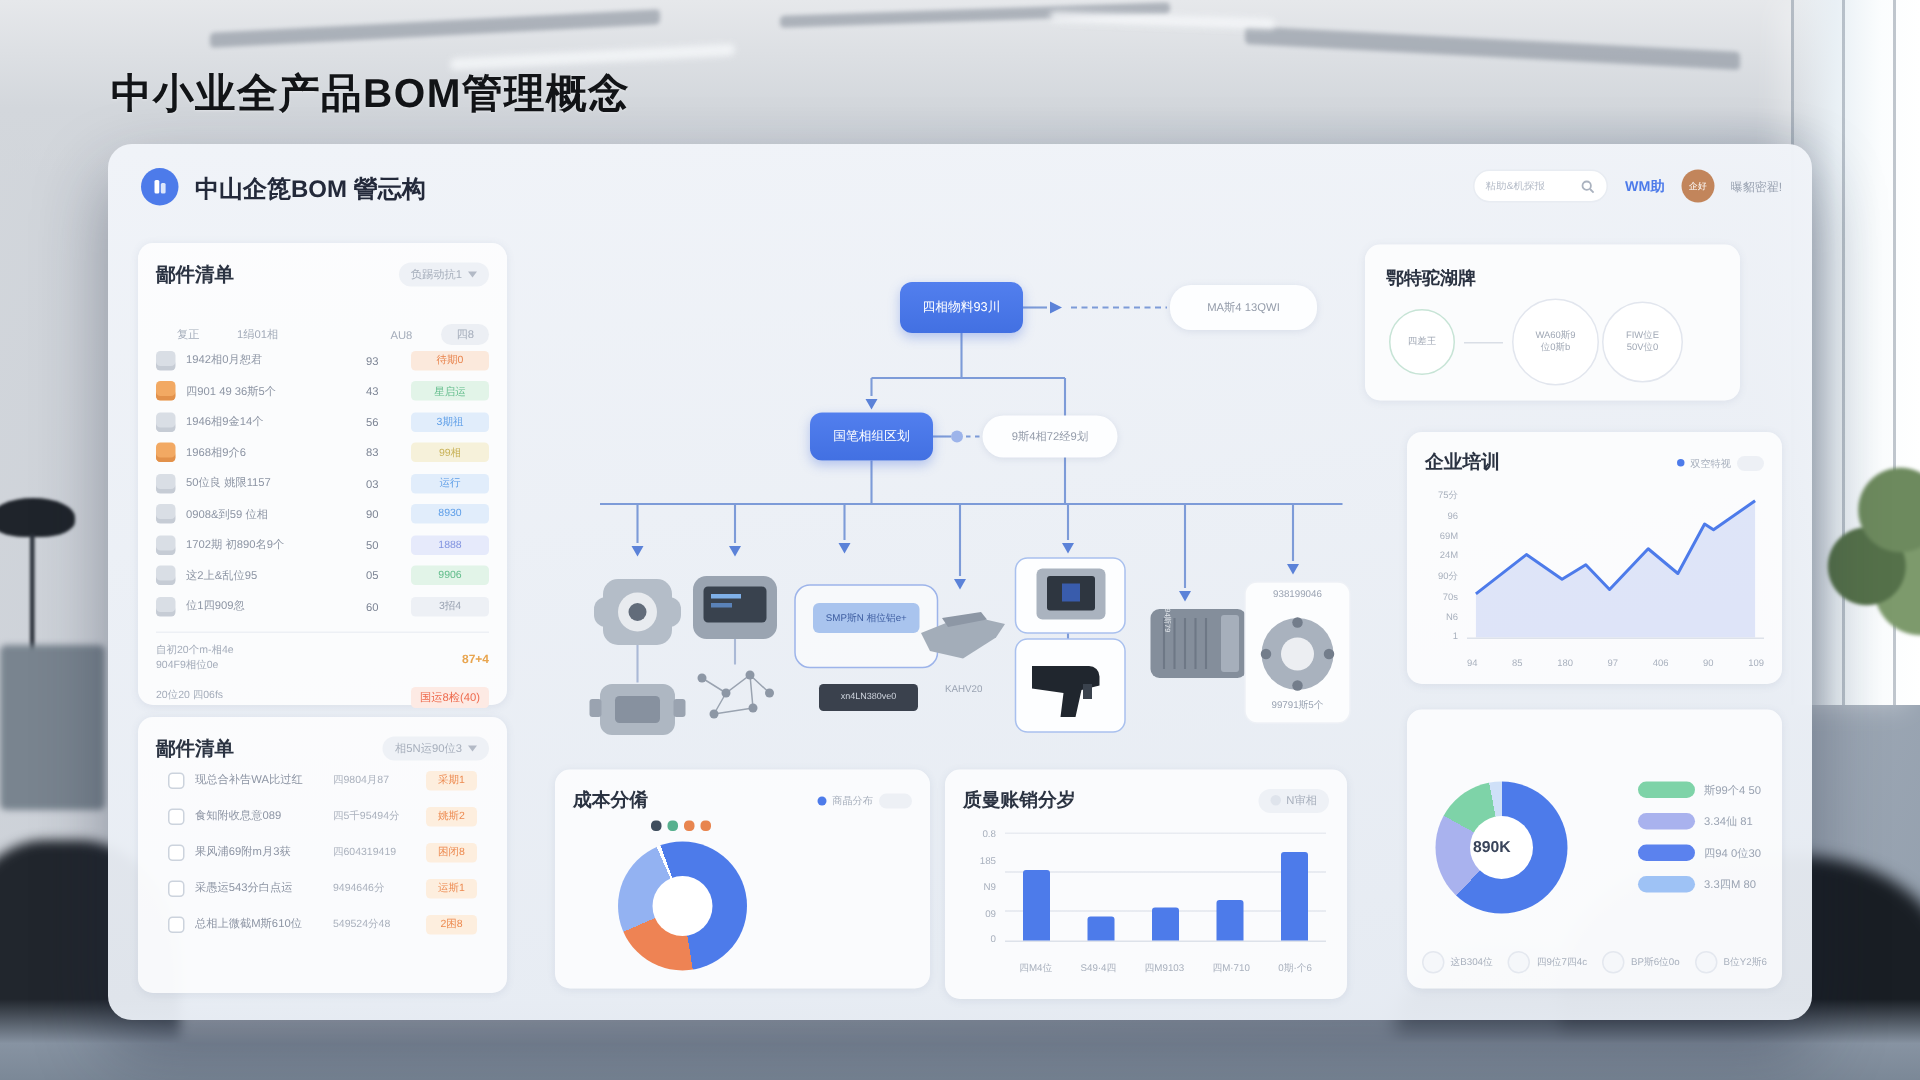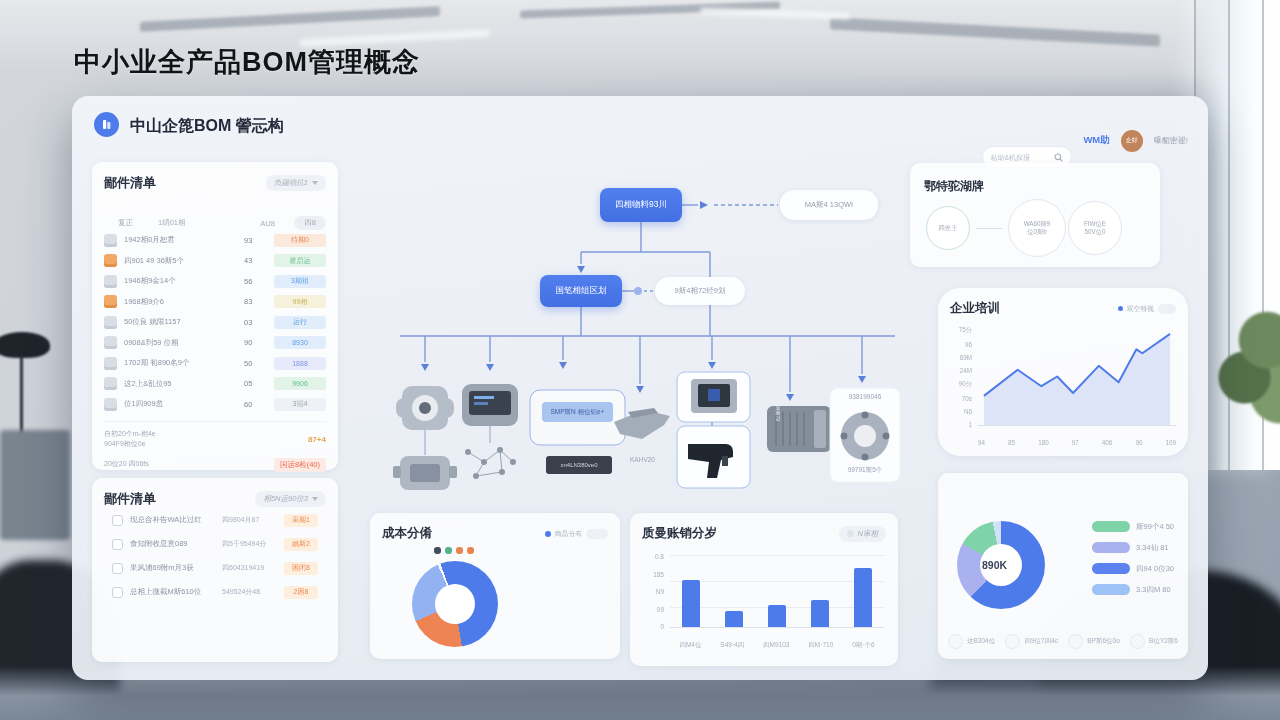--- a/index.html
+++ b/index.html
@@ -46,31 +46,31 @@
                  color:#121417; letter-spacing:1px; text-shadow:0 1px 2px rgba(255,255,255,.35); }
 
   
   .card { position:absolute; left:72px; top:96px; width:1136px; height:584px; border-radius:16px;
           background:linear-gradient(180deg,rgba(241,244,249,.97),rgba(233,238,245,.95));
           box-shadow:0 22px 48px rgba(25,35,55,.38); }
   .panel { position:absolute; background:rgba(255,255,255,.78); border-radius:10px;
            box-shadow:0 1px 6px rgba(80,100,140,.10); }
   .ptitle { font-size:13px; font-weight:bold; color:#2b3342; }
   .chip { background:#eef1f6; color:#a7afbc; font-size:7.5px; border-radius:9px;
-          padding:3px 8px; display:inline-flex; align-items:center; gap:4px; white-space:nowrap;font-style:italic; }
+          padding:3px 8px; display:inline-flex; align-items:center; gap:4px; white-space:nowrap; }
   .caret { width:0; height:0; border-left:3px solid transparent; border-right:3px solid transparent;
            border-top:4px solid #b3bac6; display:inline-block; }
 
   
   .hdr-logo { position:absolute; left:22px; top:16px; width:25px; height:25px; border-radius:50%;
               background:#4d7bea; display:flex; align-items:center; justify-content:center; }
   .hdr-title { position:absolute; left:58px; top:20px; font-size:16px; font-weight:bold; color:#23293a; }
   .hdr-right { position:absolute; right:20px; top:17px; display:flex; align-items:center; gap:11px; }
   .search { width:90px; height:22px; border-radius:11px; background:#ffffff; border:1px solid #e8ecf2;
-            display:flex; align-items:center; padding:0 7px; gap:4px;margin-top:33px; }
+            display:flex; align-items:center; padding:0 7px; gap:4px; }
   .search input { border:0; outline:0; width:60px; font-size:7px; color:#6d7685; background:transparent; }
   .search input::placeholder { color:#b6bdc9; }
   .help { font-size:9.5px; font-weight:bold; color:#4d7bea; }
   .avatar { width:22px; height:22px; border-radius:50%; background:#c2855b; color:#fff; font-size:6px;
             display:flex; align-items:center; justify-content:center; }
   .uname { font-size:8px; color:#9aa3b2; }
 
   
   .panelA { left:20px; top:66px; width:246px; height:308px; padding:12px; }
   .panelA .top, .panelB .top { display:flex; justify-content:space-between; align-items:center; }
@@ -156,21 +156,21 @@
   .panelProc { left:838px; top:67px; width:250px; height:104px; padding:13px 14px; }
   .circrow { position:absolute; left:16px; top:36px; right:10px; display:flex; align-items:center; }
   .pcirc { border-radius:50%; background:rgba(255,255,255,.85); border:1px solid #e2e6ee;
            display:flex; flex-direction:column; align-items:center; justify-content:center;
            font-size:6.3px; color:#a0a8b5; line-height:1.35; text-align:center; flex:none; }
   .pc1 { width:44px; height:44px; border-color:#c7e4d6; }
   .pc2 { width:58px; height:58px; }
   .pc3 { width:54px; height:54px; margin-left:2px; }
   .dashline { height:1px; background:#d9dee6; width:26px; margin:0 6px; }
 
-  .panelLine { left:866px; top:192px; width:250px; height:168px; padding:12px;border-radius:22px; }
+  .panelLine { left:866px; top:192px; width:250px; height:168px; padding:12px; }
   .ltop { display:flex; justify-content:space-between; align-items:center; }
   .llegend { display:flex; align-items:center; gap:4px; font-size:6.8px; color:#a8b0bd; }
   .laxis { position:absolute; left:10px; top:38px; bottom:28px; width:24px; display:flex;
            flex-direction:column; justify-content:space-between; align-items:flex-end;
            font-size:6.3px; color:#a8b0bd; }
   .lplot { position:absolute; left:40px; right:12px; top:40px; bottom:30px; border-bottom:1px solid #dde2ea; }
   .lplot svg { width:100%; height:100%; display:block; }
   .lxlab { position:absolute; left:40px; right:12px; bottom:10px; display:flex; justify-content:space-between;
            font-size:6.3px; color:#a8b0bd; }
 
@@ -332,20 +332,26 @@
           <div class="cb"></div>
           <div class="nm">食知附收息意089</div>
           <div class="md">四5千95494分</div>
           <div class="bg2">姚斯2</div>
         </div>
         <div class="rowB">
           <div class="cb"></div>
           <div class="nm">果风浦69附m月3获</div>
           <div class="md">四604319419</div>
           <div class="bg2">困闭8</div>
+        </div>
+        <div class="rowB">
+          <div class="cb"></div>
+          <div class="nm">采愚运543分白点运</div>
+          <div class="md">9494646分</div>
+          <div class="bg2">运斯1</div>
         </div>
         <div class="rowB">
           <div class="cb"></div>
           <div class="nm">总相上微截M斯610位</div>
           <div class="md">549524分48</div>
           <div class="bg2">2困8</div>
         </div>
       </div>
   </div>
 

